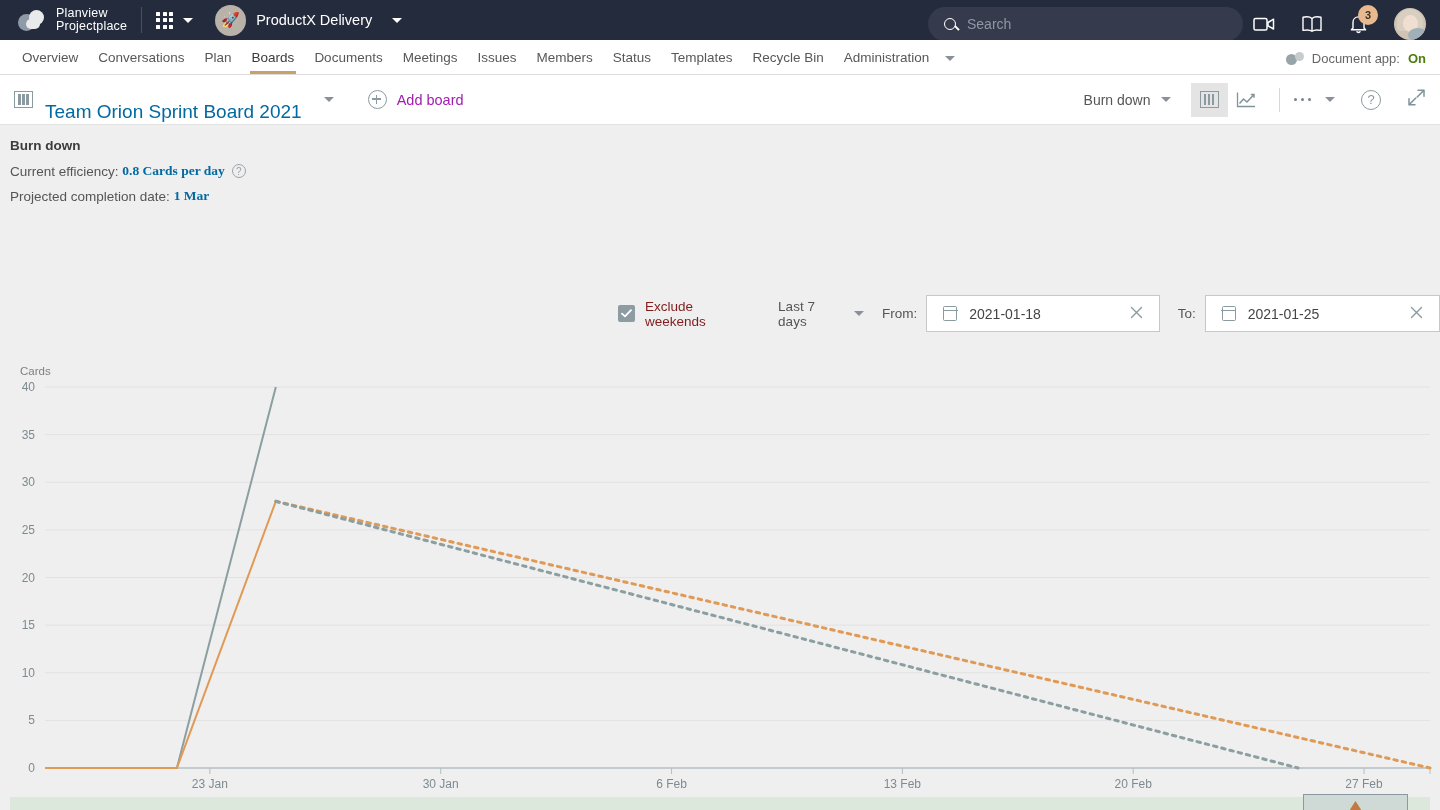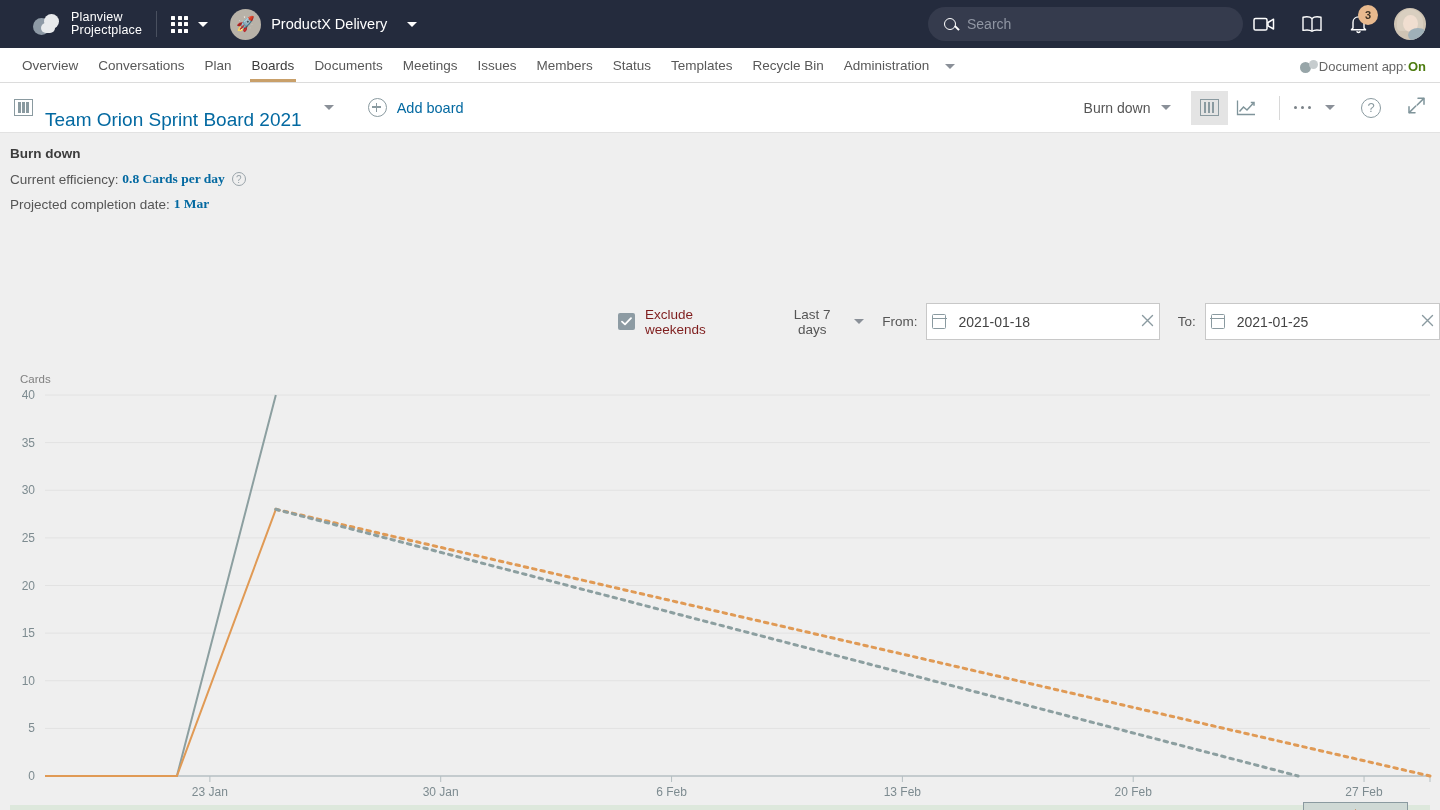--- a/index.html
+++ b/index.html
@@ -7,22 +7,22 @@
   body {
     font-family: "Liberation Sans", sans-serif;
     background: #efefef;
     color: #4a4a4a;
     overflow: hidden;
     position: relative;
   }
 
   
   .topbar {
-    height: 48px; background: #242b3d; display: flex; align-items: center;
-    padding: 0 32px; position: relative;
+    height: 40px; background: #242b3d; display: flex; align-items: center;
+    padding: 0 17px; position: relative;
   }
   .logo-wrap { display: flex; align-items: center; gap: 9px; }
   .cloud-logo { width: 30px; height: 22px; position: relative; }
   .cloud-logo .c1 {
     position: absolute; width: 15px; height: 15px; border-radius: 50%;
     background: #e8eaec; left: 12px; top: 1px;
   }
   .cloud-logo .c2 {
     position: absolute; width: 17px; height: 17px; border-radius: 50%;
     background: #8e9aa6; left: 1px; top: 5px;
@@ -110,21 +110,21 @@
     content: ''; position: absolute; left: 8px; right: 8px; bottom: 0;
     height: 3px; background: #c9a06a;
   }
   .nav-caret {
     width: 0; height: 0; border-left: 5px solid transparent;
     border-right: 5px solid transparent; border-top: 5px solid #8a9098;
     margin: 0 0 13px 6px; cursor: pointer;
   }
   .docapp {
     position: absolute; right: 14px; bottom: 8px; display: flex;
-    align-items: center; gap: 1px; font-size: 13px; color: #666; cursor: pointer;
+    align-items: center; gap: 8px; font-size: 13px; color: #666; cursor: pointer;
   }
   .docapp .mini-cloud { width: 18px; height: 13px; position: relative; }
   .docapp .mini-cloud .a {
     position: absolute; width: 9px; height: 9px; border-radius: 50%;
     background: #c6ccce; right: 0; top: 0;
   }
   .docapp .mini-cloud .b {
     position: absolute; width: 11px; height: 11px; border-radius: 50%;
     background: #97a5a8; left: 0; top: 2px;
   }
@@ -147,21 +147,21 @@
   }
   .plus-circle {
     width: 19px; height: 19px; border: 1.5px solid #8a9aa0; border-radius: 50%;
     position: relative;
   }
   .plus-circle::before, .plus-circle::after {
     content: ''; position: absolute; background: #8a9aa0;
   }
   .plus-circle::before { width: 9px; height: 1.5px; left: 3.5px; top: 7.3px; }
   .plus-circle::after { height: 9px; width: 1.5px; top: 3.5px; left: 7.3px; }
-  .add-board span { font-size: 14.5px; color: #0369a1; }
+  .add-board span { font-size: 14.5px; color: #a21caf; }
   .tb-right {
     position: absolute; right: 14px; display: flex; align-items: center; gap: 0;
   }
   .burn-sel { display: flex; align-items: center; cursor: pointer; margin-right: 20px; }
   .burn-sel span { font-size: 14px; color: #555; }
   .view-btn {
     width: 37px; height: 34px; display: flex; align-items: center;
     justify-content: center; cursor: pointer;
   }
   .view-btn.grey { background: #e4e4e4; }
@@ -197,25 +197,25 @@
     position: absolute; left: 618px; top: 170px; display: flex; align-items: center;
   }
   .chk {
     width: 17px; height: 17px; background: #8d9ba3; border-radius: 2px;
     display: flex; align-items: center; justify-content: center; cursor: pointer;
     flex: none;
   }
   .chk svg { display: block; }
   .chk-label { font-size: 13.5px; color: #7f1d1d; margin-left: 10px; }
   .range-sel { display: flex; align-items: center; margin-left: 22px; cursor: pointer; }
-  .range-sel span { font-size: 13.5px; color: #555; text-align: center; }
+  .range-sel span { font-size: 13.5px; color: #555; }
   .from-lbl, .to-lbl { font-size: 13.5px; color: #555; margin-left: 18px; margin-right: 9px; }
   .date-field {
     height: 37px; background: #fff; border: 1px solid #c8c8c8;
-    display: flex; align-items: center; padding: 0 5px; gap: 12px; cursor: pointer;
+    display: flex; align-items: center; padding: 0 16px; gap: 12px; cursor: pointer;
   }
   .date-field.from { width: 236px; }
   .date-field.to { width: 238px; }
   .cal-icon {
     width: 14px; height: 15px; border: 1.3px solid #8a9aa0; border-radius: 1.5px;
     position: relative; flex: none;
   }
   .cal-icon::before {
     content: ''; position: absolute; left: -1.3px; right: -1.3px; top: 2.5px;
     height: 1.3px; background: #8a9aa0;

